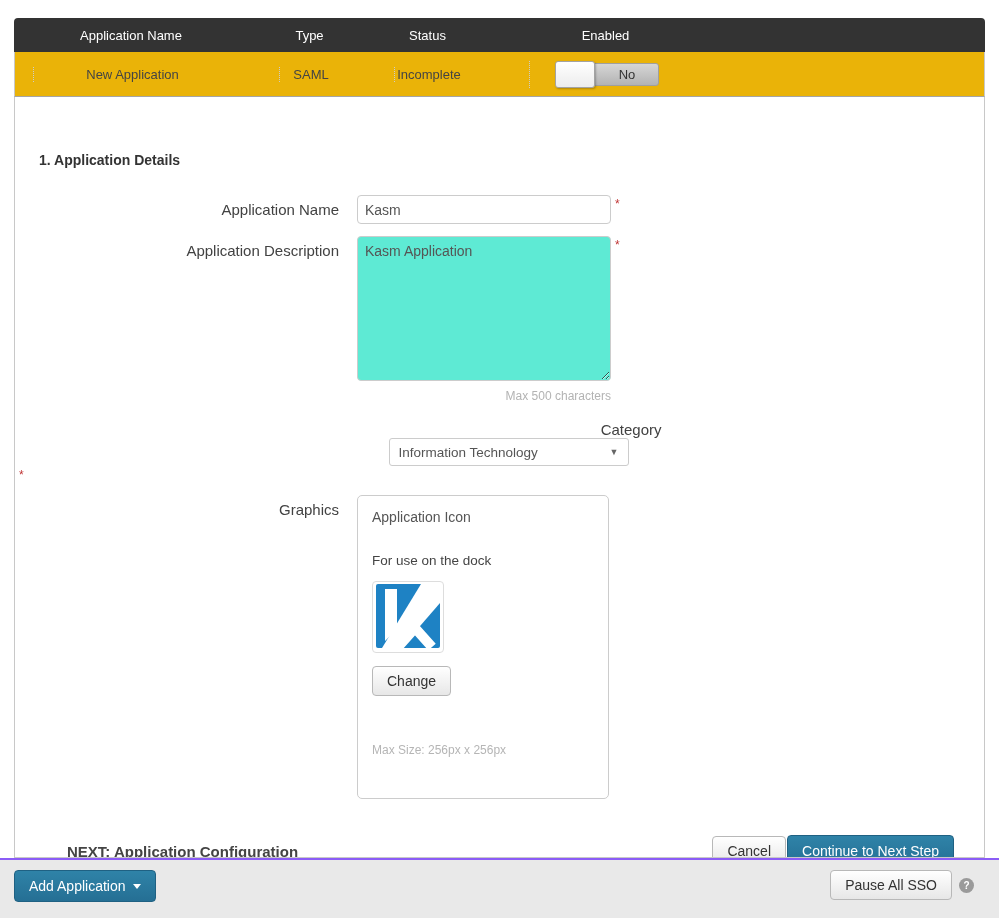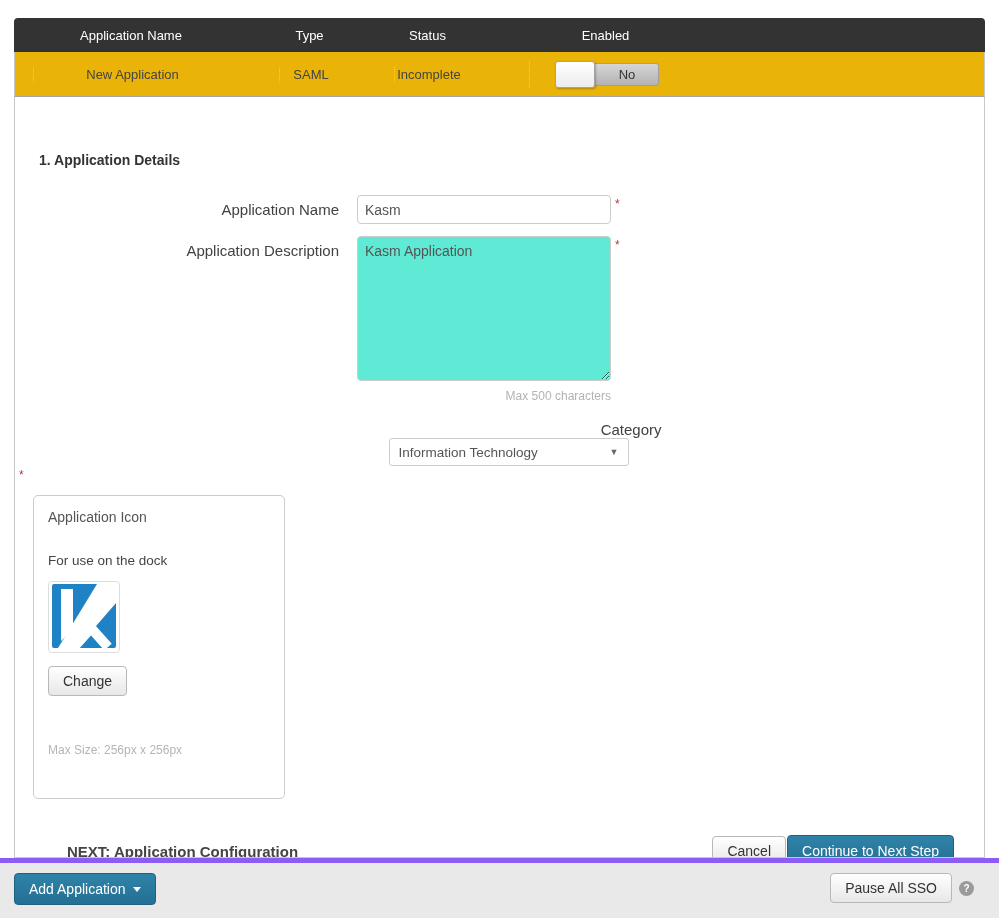--- a/index.html
+++ b/index.html
@@ -192,21 +192,21 @@
     justify-content: space-between;
   }
   .next-hint { font-size: 15px; font-weight: bold; color: #444; }
   .actions .btn-group { display: flex; gap: 1px; align-items: center; }
 
   
   .footer {
     position: absolute;
     left: 0; right: 0; top: 858px; bottom: 0;
     background: #e9e9e9;
-    border-top: 5px solid #8b5cf6;
+    border-top: 2px solid #8b5cf6;
   }
   .footer .add-app { position: absolute; left: 14px; top: 10px; }
   .footer .right-group {
     position: absolute; right: 25px; top: 10px;
     display: flex; align-items: center; gap: 7px;
   }
   .caret-down {
     width: 0; height: 0;
     border-left: 4px solid transparent;
     border-right: 4px solid transparent;
@@ -285,20 +285,21 @@
       <div class="ctrl">
         <div class="select-box">
           <span>Information Technology</span>
           <span class="select-arrow">▼</span>
         </div>
       </div>
       <span class="req">*</span>
     </div>
 
     <div class="form-row mt-row4">
+      <div class="form-label label-pad-top">Graphics</div>
       <div class="ctrl">
         <div class="graphics-box">
           <div class="gfx-title">Application Icon</div>
           <div class="gfx-sub">For use on the dock</div>
           <div class="icon-tile">
             <span>
               <svg width="64" height="64" viewBox="0 0 64 64">
                 <rect x="0" y="0" width="64" height="64" rx="2" fill="#1e82c4"></rect>
                 <polygon points="45,0 64,0 64,19 25,64 6,64" fill="#ffffff"></polygon>
                 <polygon points="9,5 21,5 21,45 9,57" fill="#ffffff"></polygon>

